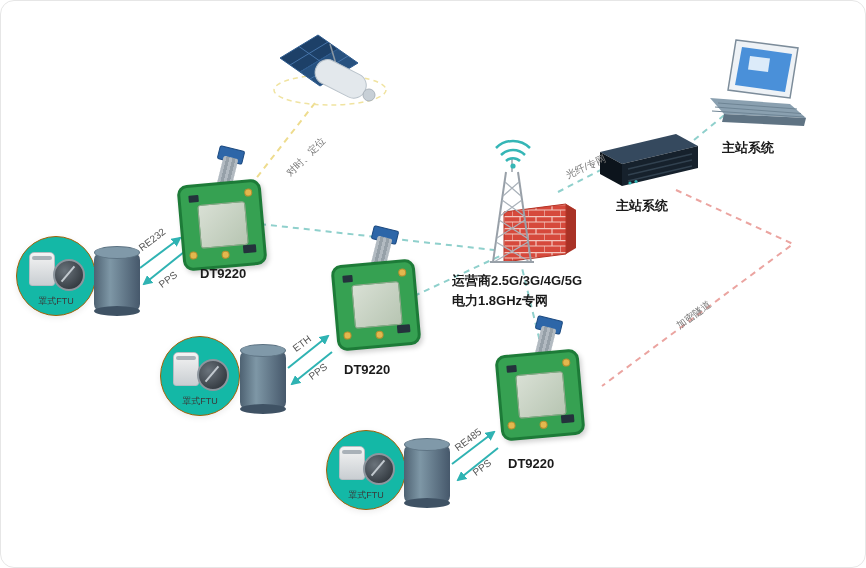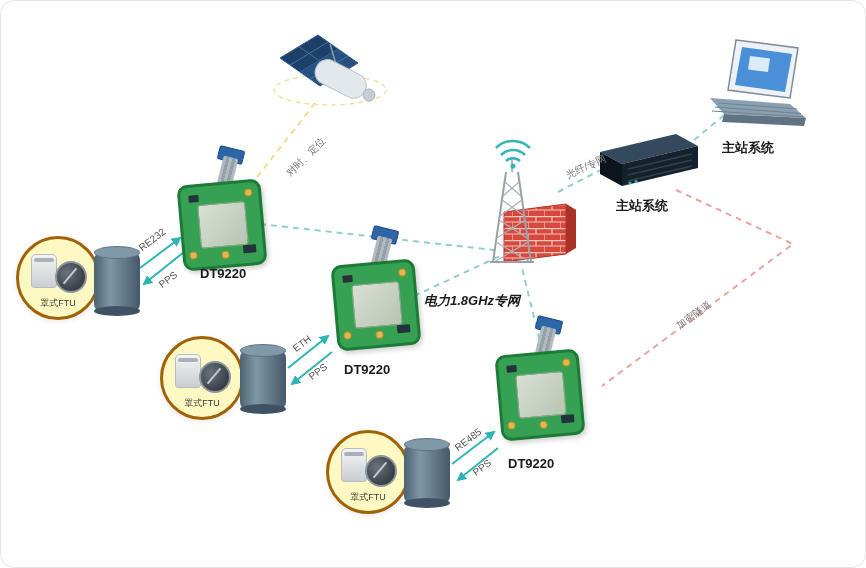--- a/index.html
+++ b/index.html
@@ -24,22 +24,22 @@
       box-shadow:2px 3px 5px rgba(0,0,0,.18);}
   .pcb .shield{position:absolute;left:16px;top:18px;width:46px;height:42px;
       background:linear-gradient(135deg,#d9e0d5,#b7c5b2);border:1px solid #93a78e;border-radius:4px;}
   .pcb .chip{position:absolute;background:#24323c;border-radius:1px;}
   .pcb .c1{left:8px;top:8px;width:10px;height:7px;}
   .pcb .c2{left:58px;top:62px;width:13px;height:8px;}
   .pcb .pad{position:absolute;width:6px;height:6px;border-radius:50%;background:#e3b84e;border:1px solid #b98f2e;}
   .pcb .p1{left:4px;top:64px;} .pcb .p2{left:64px;top:6px;} .pcb .p3{left:36px;top:66px;}
 
   
-  .ftu{position:absolute;width:78px;height:78px;border-radius:50%;background:#fef9c3;
-       border:3px solid #a16207;box-shadow:0 2px 6px rgba(0,0,0,.08);text-decoration:underline;}
+  .ftu{position:absolute;width:78px;height:78px;border-radius:50%;background:#14b8a6;
+       border:1px solid #a16207;box-shadow:0 2px 6px rgba(0,0,0,.08);text-decoration:underline;}
   .ftu .sensor{position:absolute;left:12px;top:15px;width:24px;height:32px;
        background:linear-gradient(180deg,#f4f4f4,#c9ced2);border:1px solid #b5bcc2;border-radius:5px 5px 3px 3px;}
   .ftu .sensor::before{content:"";position:absolute;left:2px;top:3px;right:2px;height:4px;background:#a9b1b8;border-radius:2px;}
   .ftu .gauge{position:absolute;left:36px;top:22px;width:28px;height:28px;border-radius:50%;
        background:radial-gradient(circle at 35% 35%,#6a737b,#23292f);border:2px solid #8d969e;}
   .ftu .gauge::before{content:"";position:absolute;left:12px;top:3px;width:2px;height:20px;background:#c2c9cf;transform:rotate(40deg);}
   .ftu .ftu-label{position:absolute;left:0;right:0;bottom:7px;text-align:center;font-size:9px;color:#3a3a3a;}
 
   
   .barrel{position:absolute;width:46px;height:60px;border-radius:8px;
@@ -182,21 +182,22 @@
     <div class="ftu-label">罩式FTU</div>
   </div>
 
   <div class="barrel" style="left:94px;top:252px;"></div>
   <div class="barrel" style="left:240px;top:350px;"></div>
   <div class="barrel" style="left:404px;top:444px;"></div>
 
   <div class="lbl node-label" style="left:200px;top:266px;width:72px;">DT9220</div>
   <div class="lbl node-label" style="left:344px;top:362px;width:72px;">DT9220</div>
   <div class="lbl node-label" style="left:508px;top:456px;width:72px;">DT9220</div>
-  <div class="lbl node-label" style="left:424px;top:292px;width:190px;font-style:italic;">电力1.8GHz专网</div>
+  <div class="lbl node-label" style="left:452px;top:272px;width:190px;">运营商2.5G/3G/4G/5G</div>
+  <div class="lbl node-label" style="left:452px;top:292px;width:190px;">电力1.8GHz专网</div>
   <div class="lbl node-label" style="left:616px;top:197px;width:80px;">主站系统</div>
   <div class="lbl node-label" style="left:722px;top:139px;width:88px;">主站系统</div>
 
   <div class="lbl link-label" style="left:266px;top:150px;width:80px;transform:rotate(-45deg);">对时、定位</div>
   <div class="lbl link-label" style="left:550px;top:160px;width:72px;transform:rotate(-24deg);">光纤/专网</div>
   <div class="lbl link-label" style="left:662px;top:308px;width:64px;transform:rotate(-36deg);">加密隧道</div>
 
   <div class="lbl bus-label" style="left:126px;top:234px;width:52px;transform:rotate(-37deg);">RE232</div>
   <div class="lbl bus-label" style="left:148px;top:274px;width:40px;transform:rotate(-37deg);">PPS</div>
   <div class="lbl bus-label" style="left:282px;top:338px;width:40px;transform:rotate(-37deg);">ETH</div>

